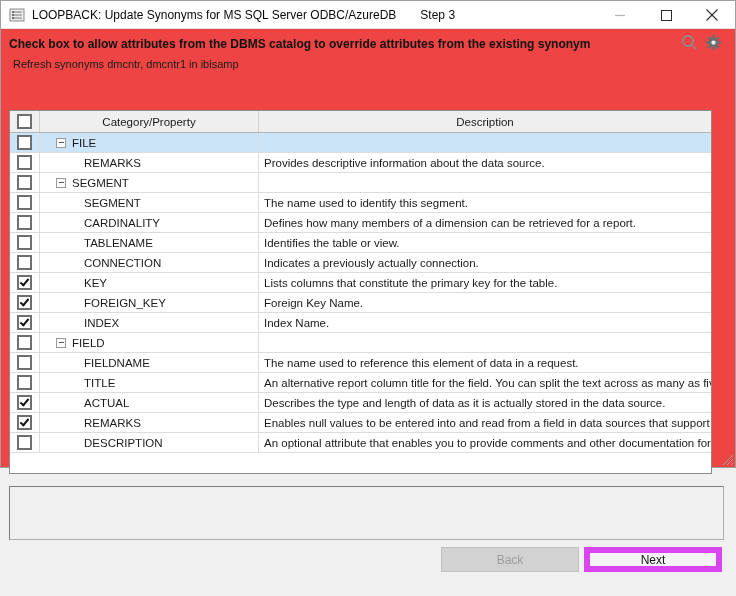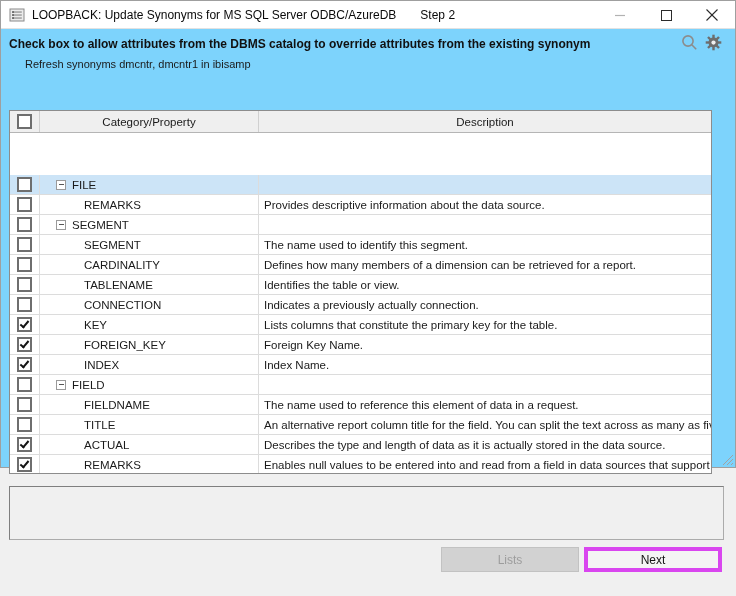--- a/index.html
+++ b/index.html
@@ -5,50 +5,50 @@
   * { box-sizing: border-box; }
   html,body { margin:0; padding:0; }
   body {
     width:736px; height:596px; overflow:hidden;
     font-family:"Liberation Sans", sans-serif;
     background:#f0f0f0; color:#1a1a1a;
     -webkit-font-smoothing:antialiased;
   }
   .window {
     position:relative; width:736px; height:468px;
-    border:1px solid #9f9f9f; background:#7dd3fc;padding-left:44px;
+    border:1px solid #9f9f9f; background:#ef4444;padding-left:44px;
   }
   
   .titlebar {
     position:absolute; left:0; top:0; width:100%; height:28px;
     background:#ffffff; border-bottom:1px solid #e2e2e2;
     display:flex; align-items:center;
   }
   .app-icon { margin-left:8px; width:16px; height:16px; flex:none; }
   .title-text { margin-left:7px; font-size:12px; color:#0a0a0a; white-space:nowrap; }
   .step-text { margin-left:24px; font-size:12px; color:#0a0a0a; }
   .caption-btns { position:absolute; right:0; top:0; height:28px; display:flex; }
   .cap-btn { width:46px; height:28px; display:flex; align-items:center; justify-content:center; }
   
   .instruction {
     position:absolute; left:8px; top:36px; font-size:12px; font-weight:bold;
     color:#111; white-space:nowrap;
   }
-  .subtitle { position:absolute; left:24px; top:57px; font-size:11px; color:#1a1a1a; }
+  .subtitle { position:absolute; left:12px; top:57px; font-size:11px; color:#1a1a1a; }
   .band-icons { position:absolute; top:33px; right:13px; display:flex; gap:7px; align-items:center; }
   
   .grid {
     position:absolute; left:8px; top:109px; width:703px; height:364px;
     border:1px solid #8c8c8c; background:#ffffff; overflow:hidden;
     font-size:11.5px;
   }
   .thead { display:flex; height:22px; background:#efefef; border-bottom:1px solid #b5b5b5; }
   .thead .cell { display:flex; align-items:center; justify-content:center; color:#1a1a1a; }
   .trow { display:flex; height:20px; border-bottom:1px solid #dcdcdc; background:#fff; }
-  .trow.selected { background:#cce4f7;margin-top:42px; }
+  .trow.selected { background:#cce4f7; }
   .cell { height:100%; overflow:hidden; }
   .check-cell { width:30px; flex:none; border-right:1px solid #dcdcdc;
     display:flex; align-items:center; justify-content:center; }
   .thead .check-cell, .thead .cat-cell { border-right:1px solid #d0d0d0; }
   .cat-cell { width:219px; flex:none; border-right:1px solid #dcdcdc;
     display:flex; align-items:center; white-space:nowrap; }
   .desc-cell { width:452px; flex:none; display:flex; align-items:center;
     padding-left:5px; white-space:nowrap; }
   .cat-cell.group { padding-left:16px; }
   .cat-cell.child { padding-left:44px; }
@@ -74,40 +74,40 @@
     background:#f0f0f0; border:1px solid #ababab;
     border-top-color:#7f7f7f; border-left-color:#7f7f7f;
   }
   
   .btn {
     position:absolute; top:546px; width:138px; height:25px;
     font-size:12px; display:flex; align-items:center; justify-content:center;
     font-family:"Liberation Sans", sans-serif;
   }
   .btn-back { left:440px; background:#d2d2d2; border:1px solid #c2c2c2; color:#9d9d9d; }
-  .btn-next { left:583px; background:#f4f4f4; border:4px solid #d946ef; color:#141414; }
+  .btn-next { left:583px; background:#f4f4f4; border:6px solid #d946ef; color:#141414; }
   .resize-grip { position:absolute; right:2px; bottom:2px; width:12px; height:12px; }
 </style>
 </head>
 <body>
 
 <div class="window">
 
   <div class="titlebar">
     <svg class="app-icon" viewBox="0 0 16 16">
       <rect x="1" y="2" width="14" height="12" fill="#ececec" stroke="#8a8a8a"></rect>
       <rect x="3.2" y="4.2" width="9.6" height="1.7" fill="#a9a9a9"></rect>
       <rect x="3.2" y="7.2" width="9.6" height="1.7" fill="#a9a9a9"></rect>
       <rect x="3.2" y="10.2" width="9.6" height="1.7" fill="#a9a9a9"></rect>
       <rect x="3.2" y="4.2" width="1.7" height="1.7" fill="#5c5c5c"></rect>
       <rect x="3.2" y="7.2" width="1.7" height="1.7" fill="#5c5c5c"></rect>
       <rect x="3.2" y="10.2" width="1.7" height="1.7" fill="#5c5c5c"></rect>
     </svg>
     <span class="title-text">LOOPBACK: Update Synonyms for MS SQL Server ODBC/AzureDB</span>
-    <span class="step-text">Step 2</span>
+    <span class="step-text">Step 3</span>
     <div class="caption-btns">
       <div class="cap-btn">
         <svg width="11" height="11" viewBox="0 0 11 11">
             <line x1="0" y1="5.5" x2="10" y2="5.5" stroke="#b2b2b2" stroke-width="1.2"></line>
           </svg>
       </div>
       <div class="cap-btn">
         <svg width="11" height="11" viewBox="0 0 11 11">
             <rect x="0.5" y="0.5" width="10" height="10" fill="none" stroke="#2b2b2b" stroke-width="1"></rect>
           </svg>
@@ -312,21 +312,21 @@
           <div class="cell cat-cell child">
             <span>DESCRIPTION</span>
           </div>
           <div class="cell desc-cell">An optional attribute that enables you to provide comments and other documentation for a ...</div>
         </div>
       </div>
   </div>
 
   <div class="message-panel"></div>
 
-  <button class="btn btn-back" aria-disabled="true">Lists</button>
+  <button class="btn btn-back" aria-disabled="true">Back</button>
   <button class="btn btn-next">Next</button>
 
   <svg class="resize-grip" viewBox="0 0 12 12">
     <line x1="2" y1="12" x2="12" y2="2" stroke="#a2a2a2" stroke-width="1"></line>
     <line x1="6" y1="12" x2="12" y2="6" stroke="#a2a2a2" stroke-width="1"></line>
     <line x1="10" y1="12" x2="12" y2="10" stroke="#a2a2a2" stroke-width="1"></line>
   </svg>
 
 </div>
 

